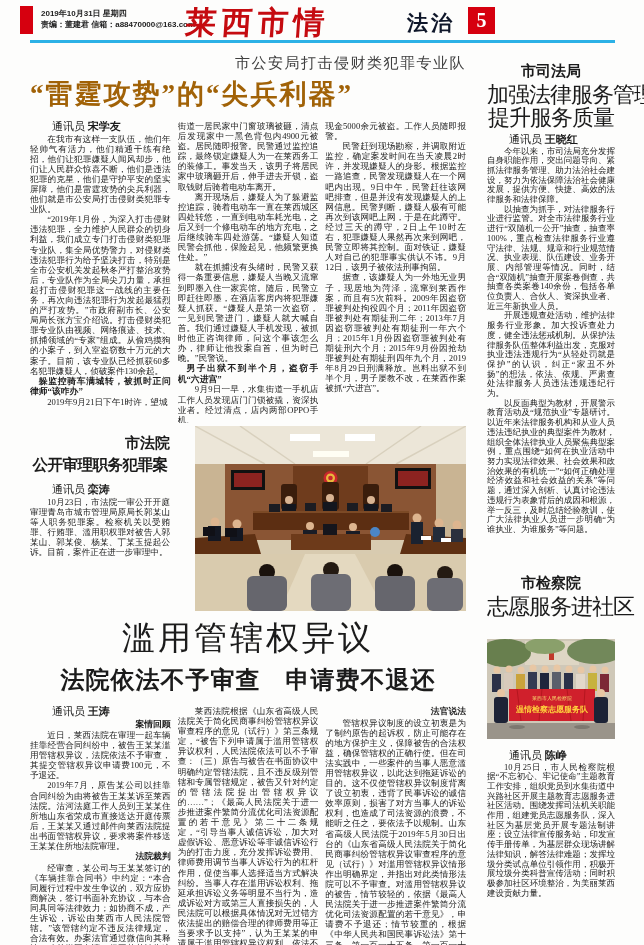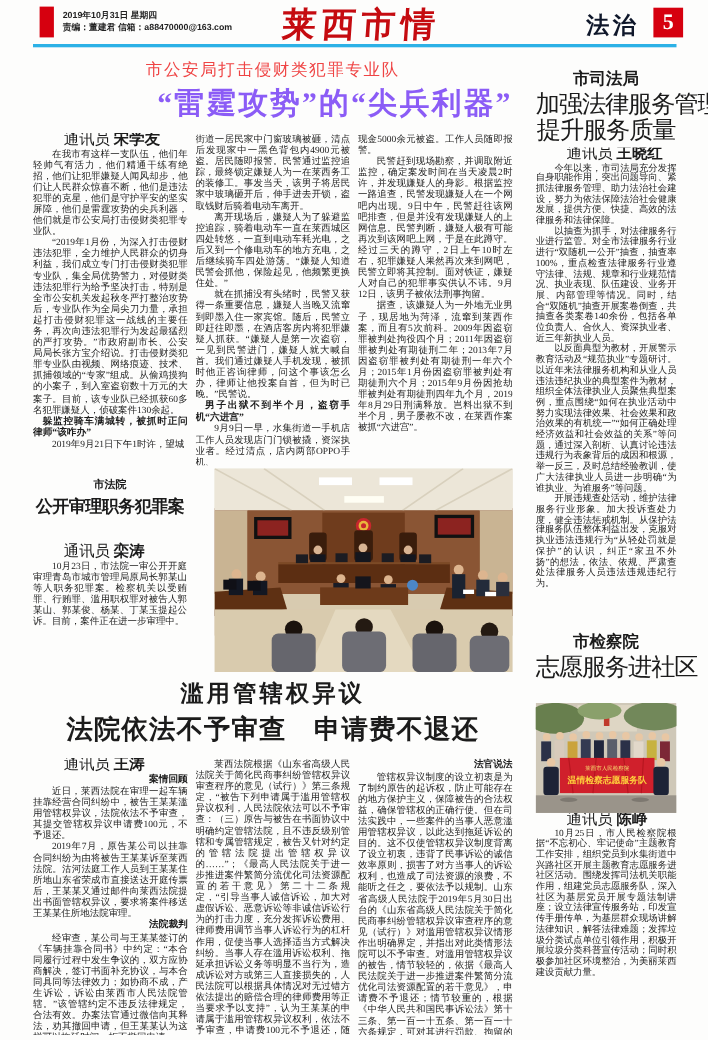--- a/index.html
+++ b/index.html
@@ -1,62 +1,62 @@
 <!DOCTYPE html>
 <html><head>
 <meta charset="utf-8">
 <style>
   html,body{margin:0;padding:0;}
   body{width:644px;height:945px;position:relative;background:#fdfdfc;overflow:hidden;
        font-family:"Liberation Serif","DejaVu Serif",serif;color:#1b1b1b;}
   
-  .hdr{position:absolute;left:36px;top:4px;width:585px;height:34px;}
+  .hdr{position:absolute;left:20px;top:4px;width:475px;height:34px;}
   .bar{position:absolute;left:0;top:2px;width:13px;height:28px;background:#d6000f;}
   .dates{position:absolute;left:21px;top:4px;font-family:"Liberation Sans",sans-serif;
          font-size:8px;font-weight:700;line-height:11px;color:#222;white-space:nowrap;}
   .mast{position:absolute;left:0;right:0;top:-2px;text-align:center;font-size:31px;font-weight:900;
         color:#c50b10;letter-spacing:5px;transform:skewX(-4deg);}
   .sect{position:absolute;right:40px;top:5px;font-size:21px;font-weight:900;color:#0f172a;
         font-family:"Liberation Sans",sans-serif;letter-spacing:3px;}
   .pnum{position:absolute;right:0;top:3px;width:27px;height:27px;background:#d6000f;color:#fff;
         font-size:20px;font-weight:700;text-align:center;line-height:27px;}
   .blueline{position:absolute;left:30px;top:40px;width:585px;height:3px;background:#2cb1e6;}
   
   .para{margin:0;font-size:8.6px;line-height:10.1px;text-align:justify;text-indent:2em;}
   .cont{text-indent:0;}
   .sub{margin:0;font-size:8.8px;line-height:10.6px;font-weight:700;text-indent:1em;text-align:justify;}
   .crosshead{margin:0;font-size:8.8px;line-height:11.5px;font-weight:700;text-align:right;}
-  .byline{margin:0 0 1px;font-size:14px;line-height:11.5px;text-indent:2em;}
+  .byline{margin:0 0 1px;font-size:11px;line-height:11.5px;text-indent:2em;}
   .byline b{font-family:"Liberation Sans",sans-serif;}
   
   .main{position:absolute;left:30px;top:54px;width:436px;}
-  .kicker{text-align:center;font-size:15px;letter-spacing:1.5px;color:#ef4444;margin:0;}
-  .headline{text-align:right;font-size:27px;font-weight:900;margin:3px 0 0;letter-spacing:2px;color:#8b5cf6;}
+  .kicker{text-align:right;font-size:15px;letter-spacing:1.5px;color:#404040;margin:0;}
+  .headline{text-align:left;font-size:27px;font-weight:900;margin:3px 0 0;letter-spacing:2px;color:#a16207;}
   .cols{display:flex;gap:7px;margin-top:9px;height:302px;overflow:hidden;}
   .col{width:141px;height:100%;overflow:hidden;}
   
   .court{position:absolute;left:30px;top:426px;width:436px;display:flex;}
   .court-left{width:140px;margin-right:25px;}
-  .ck{text-align:center;font-size:10px;font-weight:700;margin:8px 0 0;}
-  .ch{text-align:center;font-size:15.5px;font-weight:900;margin:2px 0 24px;letter-spacing:-0.5px;white-space:nowrap;}
+  .ck{text-align:right;font-size:15px;font-weight:700;margin:8px 0 0;}
+  .ch{text-align:center;font-size:15.5px;font-weight:900;margin:2px 0 8px;letter-spacing:-0.5px;white-space:nowrap;}
   .photo1{width:271px;height:185px;display:block;}
   
   .juris{position:absolute;left:30px;top:616px;width:436px;}
-  .jh1{text-align:center;font-size:21px;font-weight:700;margin:0;letter-spacing:3px;}
+  .jh1{text-align:center;font-size:33px;font-weight:400;margin:0;letter-spacing:3px;}
   .jh2{text-align:center;font-size:24px;font-weight:900;margin:3px 0 0;letter-spacing:1px;}
   .jcols{display:flex;gap:7px;margin-top:10px;height:252px;overflow:hidden;}
   
   .side{position:absolute;left:487px;top:56px;width:128px;}
   .sk{text-align:center;font-size:15px;font-weight:700;margin:6px 0 0;}
   .sh{text-align:center;font-size:22px;font-weight:400;margin:2px 0 0;line-height:23px;letter-spacing:-1px;white-space:nowrap;}
   .sbody{margin-top:5px;height:428px;overflow:hidden;}
   .side .para{font-size:8.5px;line-height:9.7px;}
   .sk2{margin-top:12px;}
   .photo2{width:128px;height:100px;display:block;margin-top:21px;}
-  .sbody2{height:180px;overflow:hidden;}
+  .sbody2{margin-top:11px;height:180px;overflow:hidden;}
 </style>
 </head>
 <body>
 
 <div class="hdr">
   <div class="bar"></div>
   <div class="dates">
     <div>2019年10月31日 星期四</div>
     <div>责编：董建君 信箱：a88470000@163.com</div>
   </div>
@@ -196,22 +196,22 @@
 <div class="side">
   <p class="sk">市司法局</p>
   <p class="sh">
     <span>加强法律服务管理</span><br>
     <span>提升服务质量</span>
   </p>
   <div class="sbody">
       <p class="byline"><span>通讯员 </span><b>王晓红</b></p>
       <p class="para">今年以来，市司法局充分发挥自身职能作用，突出问题导向、紧抓法律服务管理、助力法治社会建设，努力为依法保障法治社会健康发展，提供方便、快捷、高效的法律服务和法律保障。</p>
       <p class="para">以抽查为抓手，对法律服务行业进行监管。对全市法律服务行业进行“双随机一公开”抽查，抽查率100%，重点检查法律服务行业遵守法律、法规、规章和行业规范情况、执业表现、队伍建设、业务开展、内部管理等情况。同时，结合“双随机”抽查开展案卷倒查，共抽查各类案卷140余份，包括各单位负责人、合伙人、资深执业者、近三年新执业人员。</p>
+      <p class="para">开展违规查处活动，维护法律服务行业形象。加大投诉查处力度，健全违法惩戒机制。从保护法律服务队伍整体利益出发，克服对执业违法违规行为“从轻处罚就是保护”的认识，纠正“家丑不外扬”的想法，依法、依规、严肃查处法律服务人员违法违规违纪行为。</p>
       <p class="para">以反面典型为教材，开展警示教育活动及“规范执业”专题研讨。以近年来法律服务机构和从业人员违法违纪执业的典型案件为教材，组织全体法律执业人员聚焦典型案例，重点围绕“如何在执业活动中努力实现法律效果、社会效果和政治效果的有机统一”“如何正确处理经济效益和社会效益的关系”等问题，通过深入剖析、认真讨论违法违规行为表象背后的成因和根源，举一反三，及时总结经验教训，使广大法律执业人员进一步明确“为谁执业、为谁服务”等问题。</p>
-      <p class="para">开展违规查处活动，维护法律服务行业形象。加大投诉查处力度，健全违法惩戒机制。从保护法律服务队伍整体利益出发，克服对执业违法违规行为“从轻处罚就是保护”的认识，纠正“家丑不外扬”的想法，依法、依规、严肃查处法律服务人员违法违规违纪行为。</p>
     </div>
 
   <p class="sk sk2">市检察院</p>
   <p class="sh">志愿服务进社区</p>
   <svg class="photo2" viewBox="0 0 128 100" xmlns="http://www.w3.org/2000/svg">
     <rect width="128" height="100" fill="#cfc8b8"></rect>
     <rect x="38" y="2" width="54" height="24" fill="#ded6c4"></rect>
     <rect x="62" y="6" width="5" height="15" fill="#c0392b"></rect>
     <ellipse cx="18" cy="14" rx="26" ry="14" fill="#687f4e"></ellipse>
     <ellipse cx="108" cy="12" rx="28" ry="13" fill="#72885a"></ellipse>

